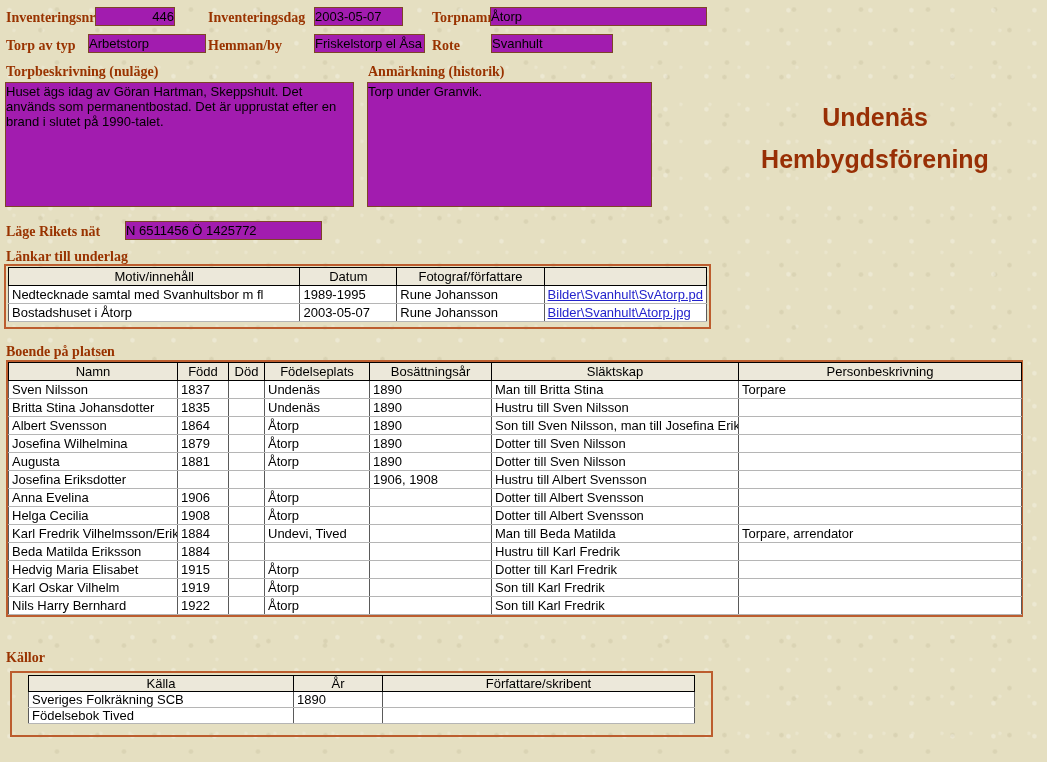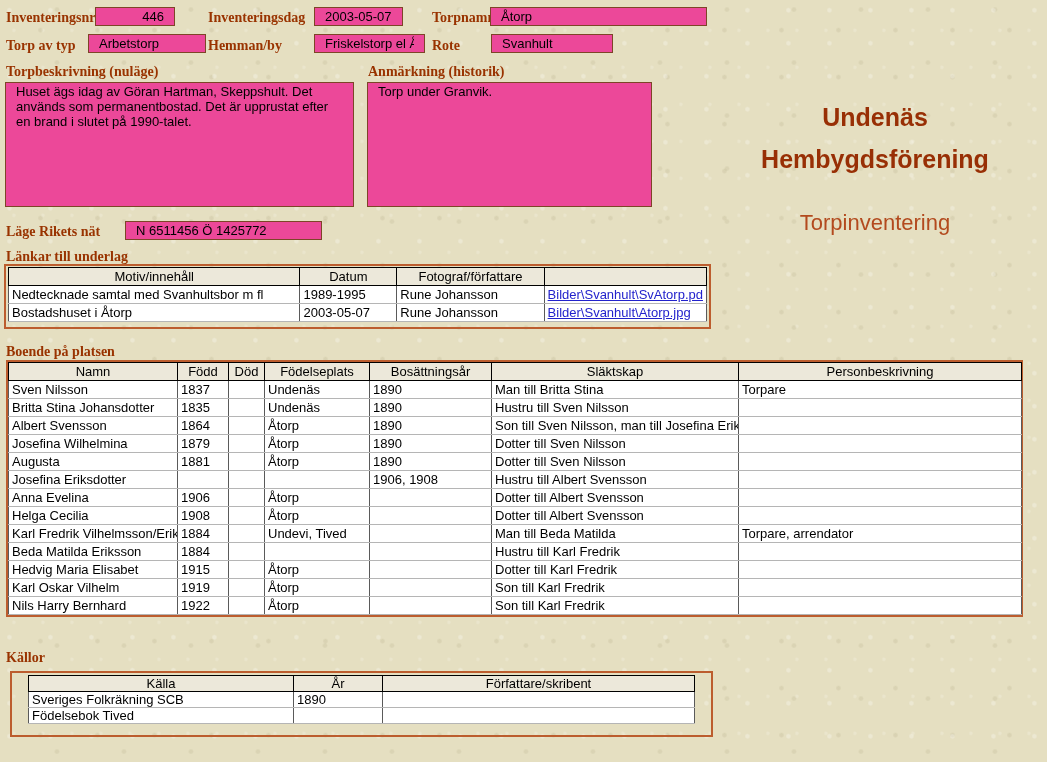--- a/index.html
+++ b/index.html
@@ -21,25 +21,25 @@
     position:absolute;
     font-family:"Liberation Serif", serif;
     font-weight:bold;
     font-size:14px;
     color:#993300;
     white-space:nowrap;
   }
   input.fld, textarea.fld {
     position:absolute;
     border:1px solid #7d4527;
-    background:#ec4899;
+    background:#a21caf;
     font-family:"Liberation Sans", sans-serif;
     font-size:13px;
     color:#000;
-    padding:1px 10px;
+    padding:1px 0;
     outline:none;
   }
   textarea.fld { resize:none; line-height:15px; }
   .brand {
     position:absolute; left:713px; top:96px; width:324px;
     text-align:center;
   }
   .brand .org {
     font-weight:bold; font-size:25px; line-height:42px; color:#982f05;
     padding:0 28px;
@@ -92,21 +92,20 @@
 <input class="fld" style="left: 491px; top: 34px; width: 122px; height: 19px;" value="Svanhult">
 
 <span class="lbl" style="left:6px; top:64px;">Torpbeskrivning (nuläge)</span>
 <textarea class="fld" style="left: 5px; top: 82px; width: 349px; height: 125px;">Huset ägs idag av Göran Hartman, Skeppshult. Det används som permanentbostad. Det är upprustat efter en brand i slutet på 1990-talet.</textarea>
 
 <span class="lbl" style="left:368px; top:64px;">Anmärkning (historik)</span>
 <textarea class="fld" style="left: 367px; top: 82px; width: 285px; height: 125px;">Torp under Granvik.</textarea>
 
 <div class="brand">
   <div class="org">Undenäs Hembygdsförening</div>
-  <div class="sub">Torpinventering</div>
 </div>
 
 <span class="lbl" style="left:6px; top:224px;">Läge Rikets nät</span>
 <input class="fld" style="left: 125px; top: 221px; width: 197px; height: 19px;" value="N 6511456 Ö 1425772">
 
 <span class="lbl" style="left:6px; top:249px;">Länkar till underlag</span>
 <div class="box" id="links-box">
   <table>
     <colgroup>
         <col style="width:293px">

